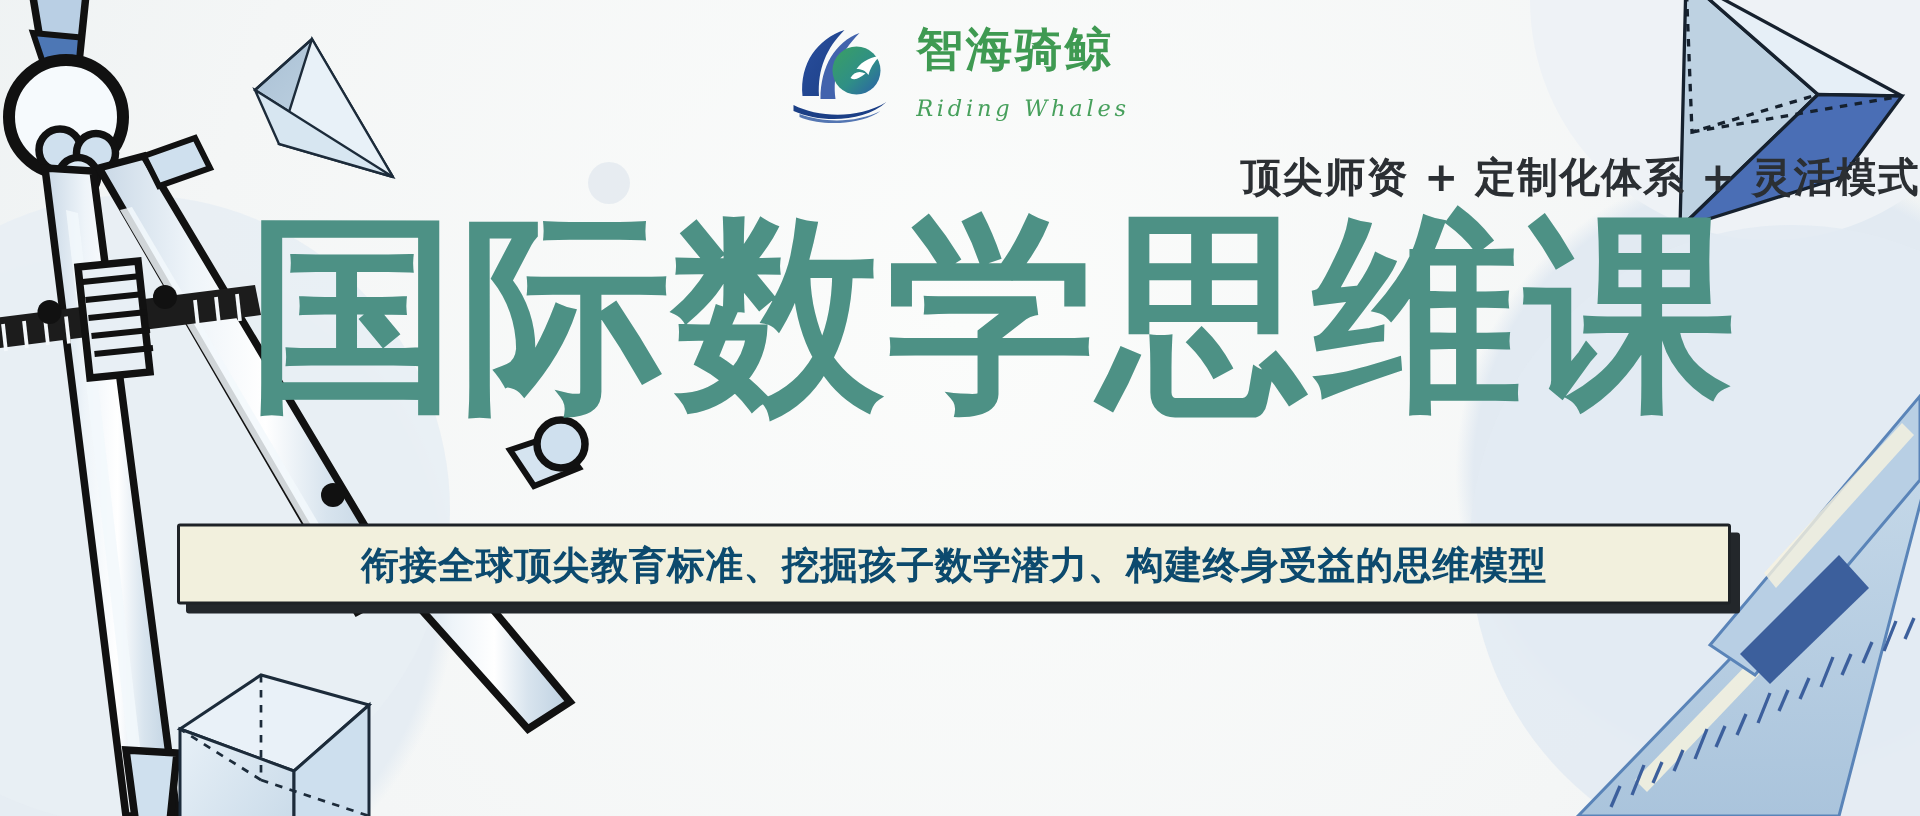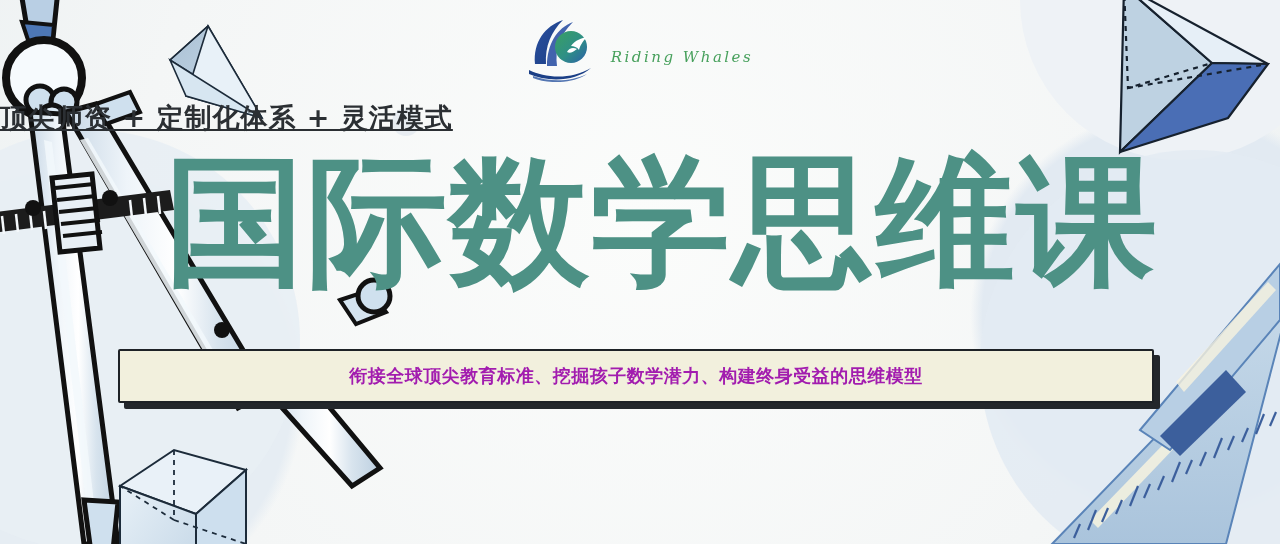--- a/index.html
+++ b/index.html
@@ -38,49 +38,48 @@
     font-family:"DejaVu Sans","Liberation Sans",sans-serif;
   }
   .logo-en{
     margin-top:16px;font-size:15px;color:#47a05c;font-style:italic;
     letter-spacing:2.5px;font-family:"DejaVu Serif","Liberation Serif",serif;
     text-align:center;
   }
 
   
   .subtitle{
-    position:absolute;left:0;right:0;top:100px;text-align:left;
+    position:absolute;left:0;right:0;top:100px;text-align:right;
     font-size:27px;font-weight:700;color:#2b2f33;letter-spacing:1px;
     font-family:"DejaVu Sans","Liberation Sans",sans-serif;
-    text-decoration:underline;
   }
 
   
   .headline{
     position:absolute;left:0;right:0;top:152px;text-align:center;
     font-size:140px;line-height:1;font-weight:900;color:#4d9185;
     letter-spacing:2px;
-    font-family:Liberation Sans, sans-serif;
+    font-family:Liberation Mono, monospace;
     white-space:nowrap;
     padding-left:44px;
   }
 
   
   .banner-shadow{
     position:absolute;left:124px;top:355px;width:1036px;height:54px;
     background:#23272b;border-radius:2px;
   }
   .banner{
     position:absolute;left:118px;top:349px;width:1036px;height:54px;
     background:#f2f0dd;border:2px solid #1e2226;border-radius:2px;
     display:flex;align-items:center;justify-content:center;
     box-sizing:border-box;
   }
   .banner-text{
-    font-size:18px;font-weight:700;color:#a21caf;letter-spacing:.5px;
+    font-size:25px;font-weight:700;color:#0c4a6e;letter-spacing:.5px;
     font-family:"DejaVu Sans","Liberation Sans",sans-serif;white-space:nowrap;
   }
 </style>
 </head>
 <body>
 
 <div class="poster">
 
   <div class="blob blob-topright"></div>
   <div class="blob blob-left"></div>
@@ -237,20 +236,21 @@
       <path d="M20 50 C20 28 30 12 46 6 C32 20 28 34 30 50 Z" fill="#3256a6" opacity=".92"></path>
 
       <circle cx="44" cy="31" r="16" fill="url(#gOrb)"></circle>
       <path d="M44 30 C48 24 55 22 60 21 C55 26 53 30 52 34 C50 31 47 30 44 30 Z" fill="#ffffff"></path>
       <path d="M40 36 C42 32 46 31 50 33 C46 36 43 38 40 36 Z" fill="#ffffff"></path>
 
       <path d="M2 54 C18 62 44 64 64 52 C48 66 20 66 2 58 Z" fill="#1b3f86"></path>
       <path d="M6 60 C22 66 44 66 60 58 C46 68 20 68 6 62 Z" fill="#2a55a0" opacity=".8"></path>
     </svg>
     <div class="logo-text">
+      <div class="logo-cn">智海骑鲸</div>
       <div class="logo-en">Riding Whales</div>
     </div>
   </div>
 
   <div class="subtitle">顶尖师资 + 定制化体系 + 灵活模式</div>
 
   <div class="headline">国际数学思维课</div>
 
   <div class="banner-shadow"></div>
   <div class="banner">

